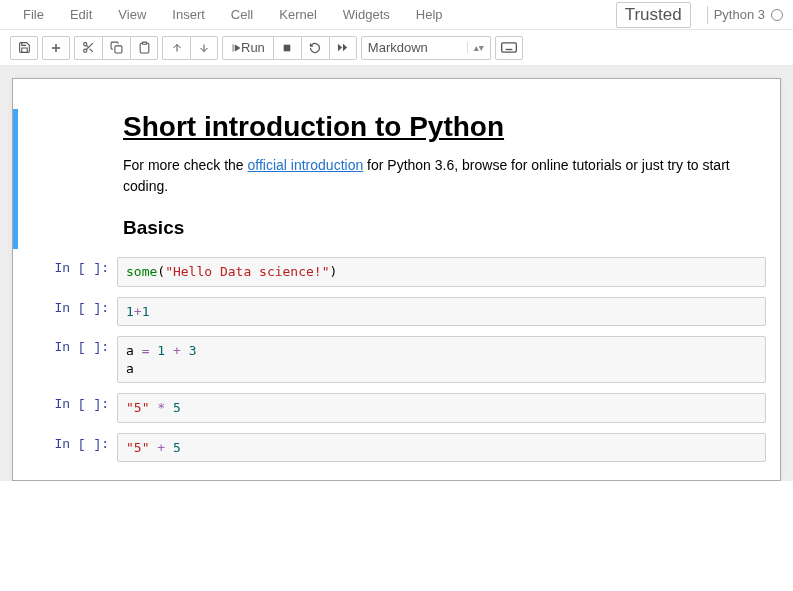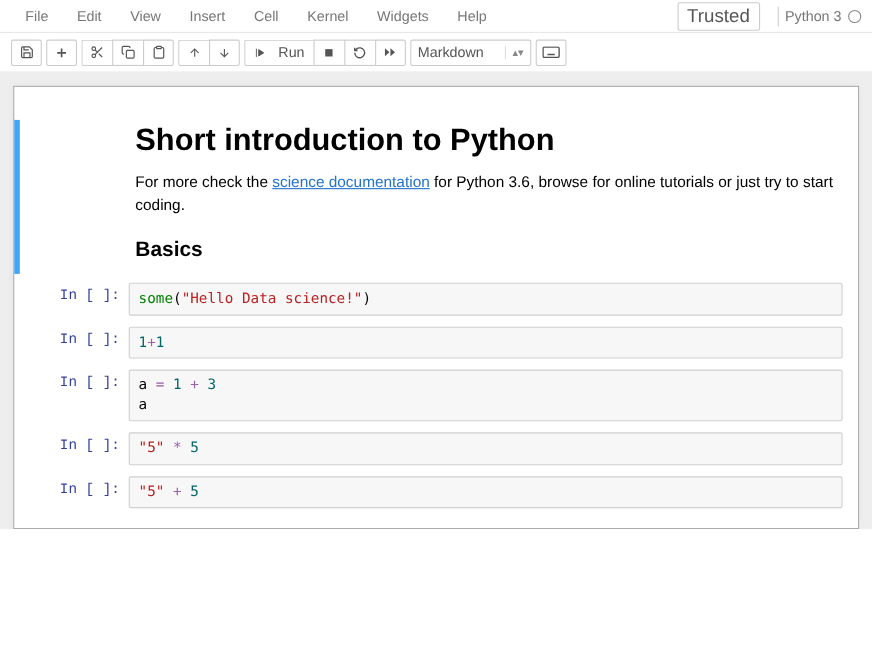--- a/index.html
+++ b/index.html
@@ -10,31 +10,31 @@
 .trusted { border: 1px solid #ccc; border-radius: 2px; padding: 2px 8px; color: #555; font-size: 17px; margin-right: 10px; }
 .sep { width: 1px; height: 18px; background: #ccc; margin: 0 6px; }
 .kernel-name { color: #777; margin-right: 6px; }
 .kernel-ind { width: 12px; height: 12px; border: 1px solid #888; border-radius: 50%; display: inline-block; vertical-align: middle; }
 .toolbar { display: flex; align-items: center; padding: 4px 10px; border-bottom: 1px solid #e7e7e7; height: 36px; gap: 4px; }
 .tbtn { border: 1px solid #ccc; background: #fff; border-radius: 2px; height: 24px; min-width: 28px; display: inline-flex; align-items: center; justify-content: center; cursor: pointer; color: #555; }
 .tgroup { display: inline-flex; }
 .tgroup .tbtn { border-radius: 0; border-right: none; }
 .tgroup .tbtn:first-child { border-top-left-radius: 2px; border-bottom-left-radius: 2px; }
 .tgroup .tbtn:last-child { border-top-right-radius: 2px; border-bottom-right-radius: 2px; border-right: 1px solid #ccc; }
-.run-btn { padding: 0 8px; gap: 12px; }
-.celltype { border: 1px solid #ccc; border-radius: 2px; height: 24px; width: 110px; padding: 0 6px; color: #555; background: #fff; display: inline-flex; align-items: center; justify-content: space-between; text-align: center; }
+.run-btn { padding: 0 8px; gap: 0; }
+.celltype { border: 1px solid #ccc; border-radius: 2px; height: 24px; width: 130px; padding: 0 6px; color: #555; background: #fff; display: inline-flex; align-items: center; justify-content: space-between; text-align: center; }
 .celltype .chev { font-size: 10px; color: #888; padding-left:6px; border-left:1px solid #ddd; }
 .nb-area { background: #eee; padding: 12px 0 0 0; }
 .nb-container { margin: 0 12px; background: #fff; border: 1px solid #ababab; box-shadow: 0 0 8px rgba(0,0,0,0.05); padding: 30px 0 10px 0; }
 .cell { display: flex; padding: 2px 14px 2px 8px; margin-bottom: 6px; }
 .cell.selected { border-left: 5px solid #42A5F5; padding-left: 3px; }
 .prompt { width: 96px; text-align: right; padding: 4px 8px 0 0; font-family: Liberation Mono, monospace; font-size: 13px; color: #303F9F; flex-shrink: 0; }
 .cell-body { flex: 1; }
 .md-body { padding: 0 6px; font-size: 14px; color: #000; }
-.md-body h1 { font-size: 28px; font-weight: 700; margin-bottom: 12px; }
+.md-body h1 { font-size: 28px; font-weight: 700; margin-bottom: 12px; text-decoration: underline; }
 .md-body h2 { font-size: 19px; font-weight: 700; margin-top: 20px; margin-bottom: 8px; }
 .md-body p { line-height: 1.5; margin-bottom: 6px; }
 .md-body a { color: #2373cc; text-decoration: underline; }
 .code-input { border: 1px solid #cfcfcf; border-radius: 2px; background: #f7f7f7; padding: 5px 8px; font-family: monospace; font-size: 13px; line-height: 1.35; white-space: pre; }
 .tok-builtin { color: #008000; }
 .tok-str { color: #BA2121; }
 .tok-num { color: #006666; }
 .tok-op { color: #9a5fae; }
 svg { display: block; }
 </style>
@@ -150,21 +150,21 @@
   </div>
 </div>
 
 <div class="nb-area">
   <div class="nb-container">
 
     <div class="cell selected">
       <div class="prompt"></div>
       <div class="cell-body md-body">
         <h1>Short introduction to Python</h1>
-        <p><span>For more check the </span><a>science documentation</a><span> for Python 3.6, browse for online tutorials or just try to start coding.</span></p>
+        <p><span>For more check the </span><a>official introduction</a><span> for Python 3.6, browse for online tutorials or just try to start coding.</span></p>
         <h2>Basics</h2>
       </div>
     </div>
 
     <div class="cell">
       <div class="prompt">In [ ]:</div>
       <div class="cell-body">
         <div class="code-input"><span class="tok-builtin">some</span><span>(</span><span class="tok-str">"Hello Data science!"</span><span>)</span></div>
       </div>
     </div>

